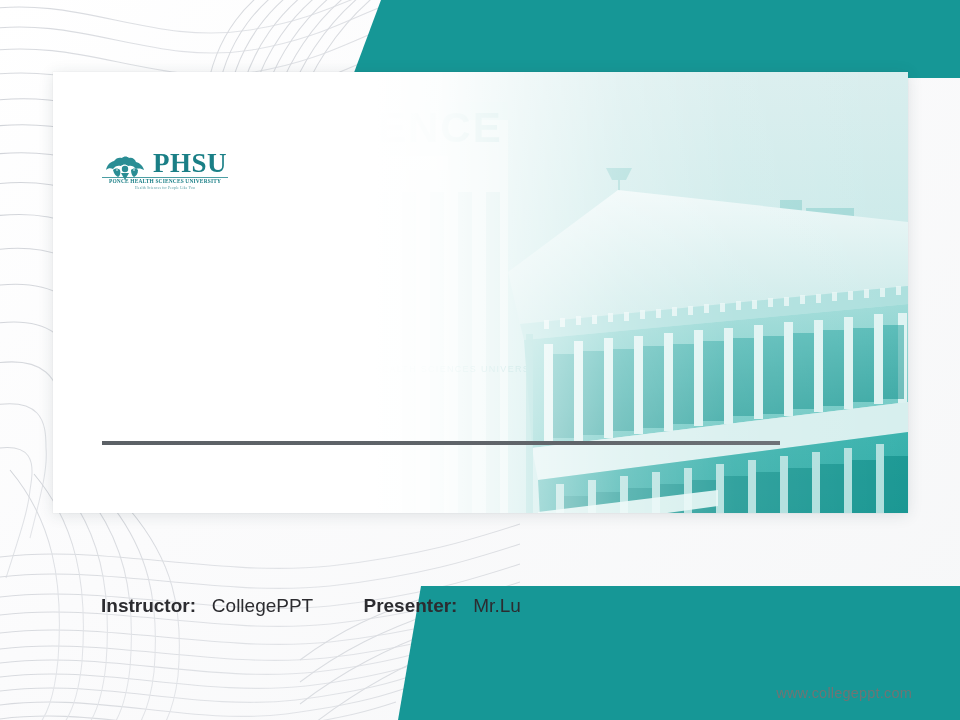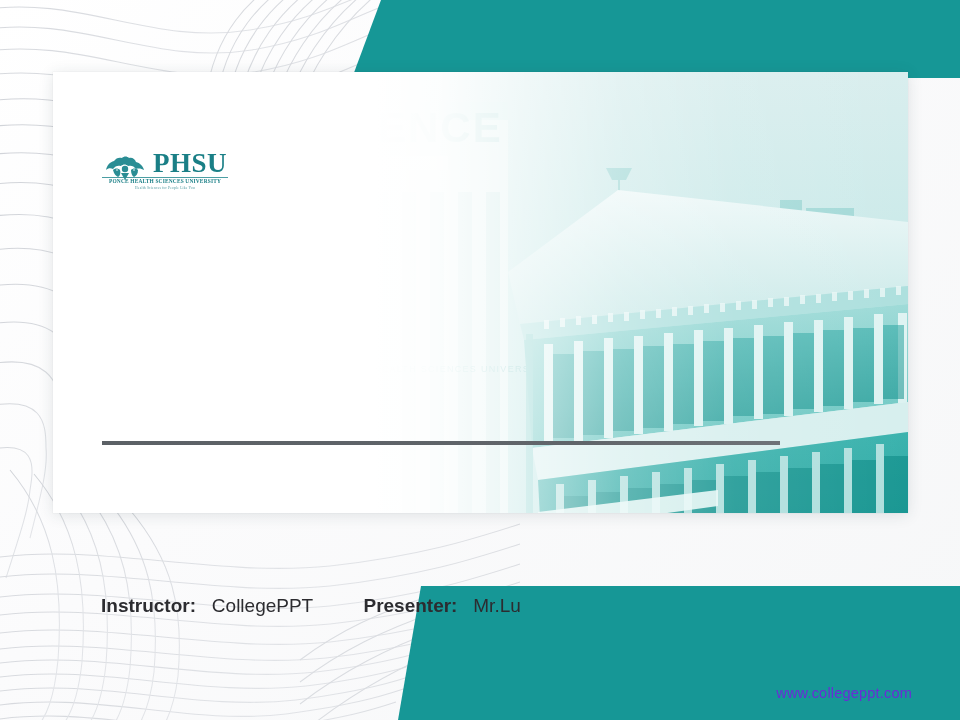--- a/index.html
+++ b/index.html
@@ -95,21 +95,21 @@
     position:absolute;left:101px;top:593px;
     font-size:19px;color:#2c2c30;line-height:26px;white-space:nowrap;
   }
   .credits .lab{font-weight:700;}
   .credits .val{font-weight:400;}
   .credits .gap{display:inline-block;width:40px;}
 
   
   .site{
     position:absolute;right:48px;bottom:18px;
-    font-size:14.5px;color:#6d28d9;letter-spacing:.2px;
+    font-size:14.5px;color:#737373;letter-spacing:.2px;
     line-height:18px;white-space:nowrap;opacity:.96;text-align:right;
   }
 </style>
 </head>
 <body>
 
 <div id="stage">
 
   <div class="bg-base"></div>
 

